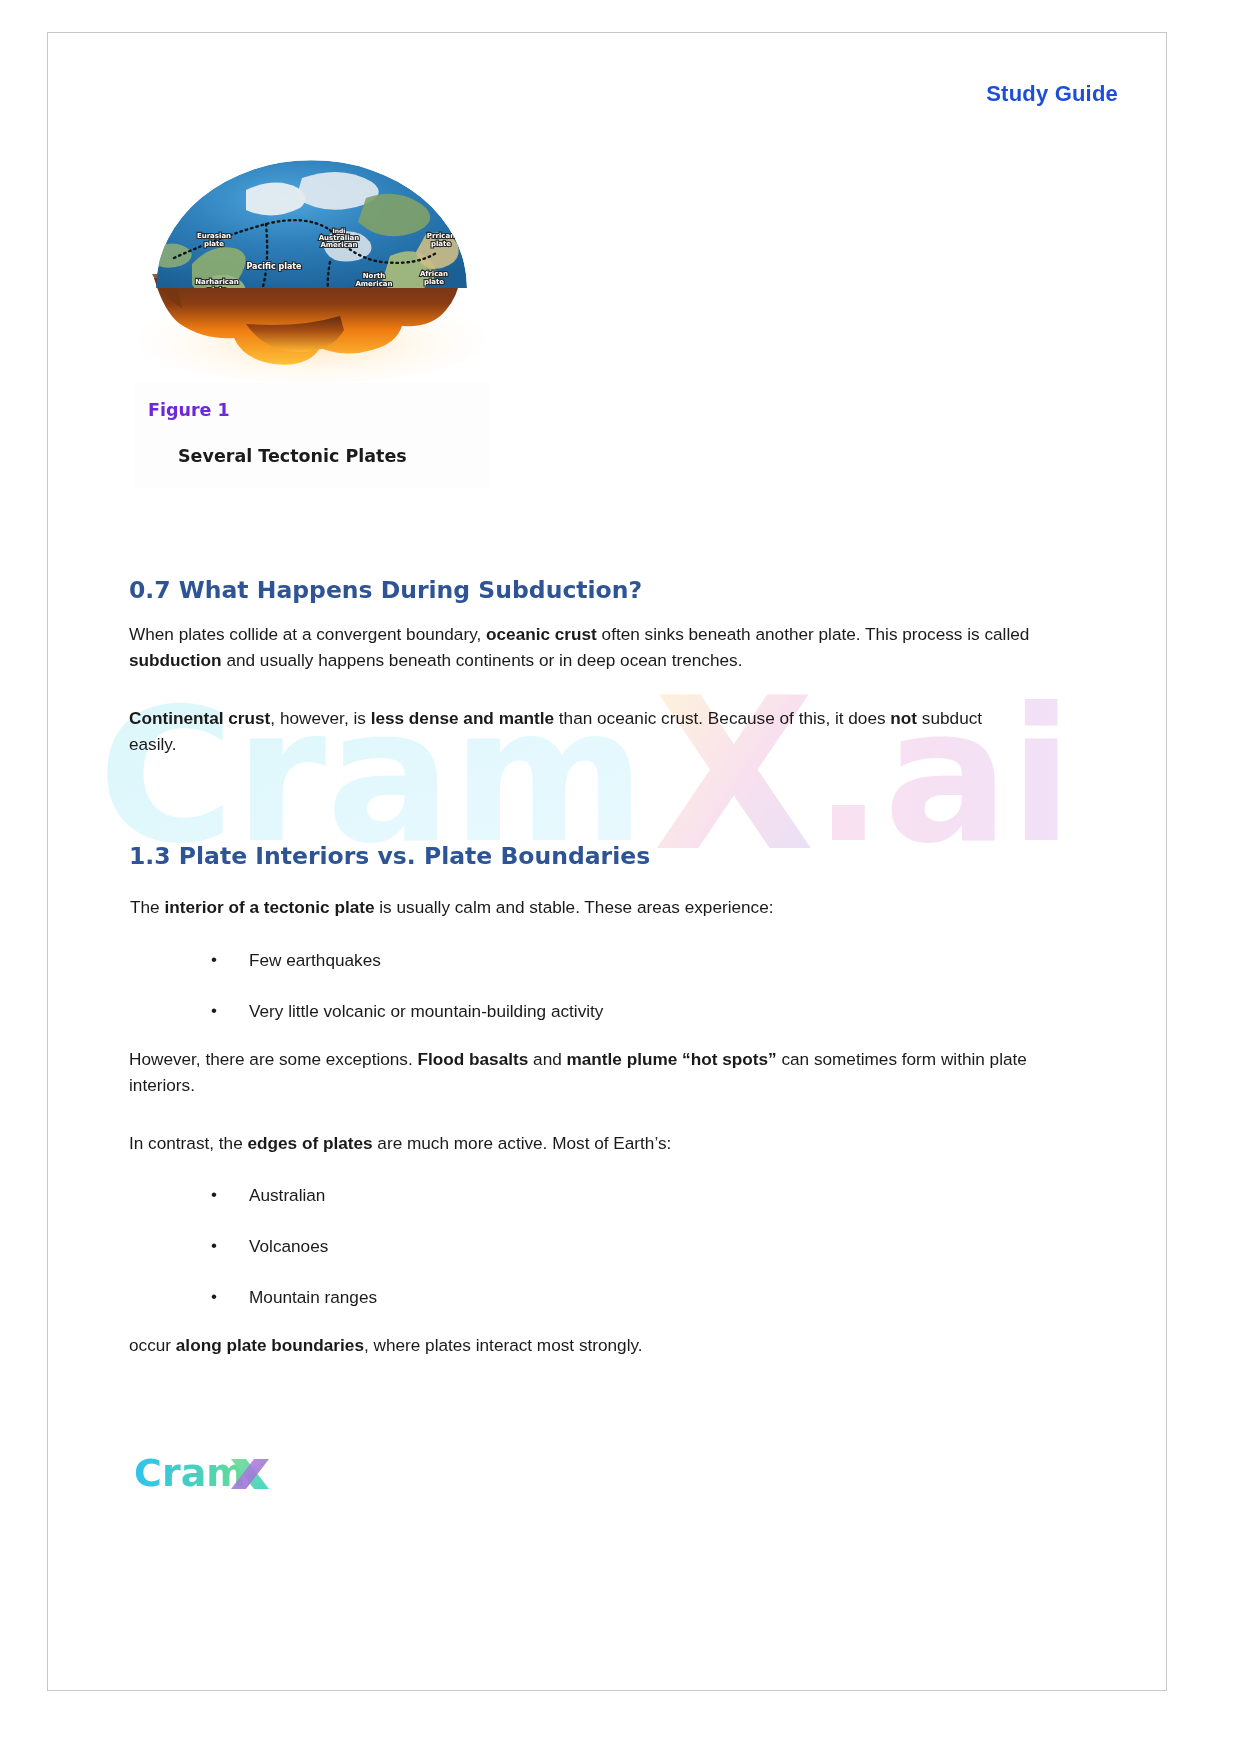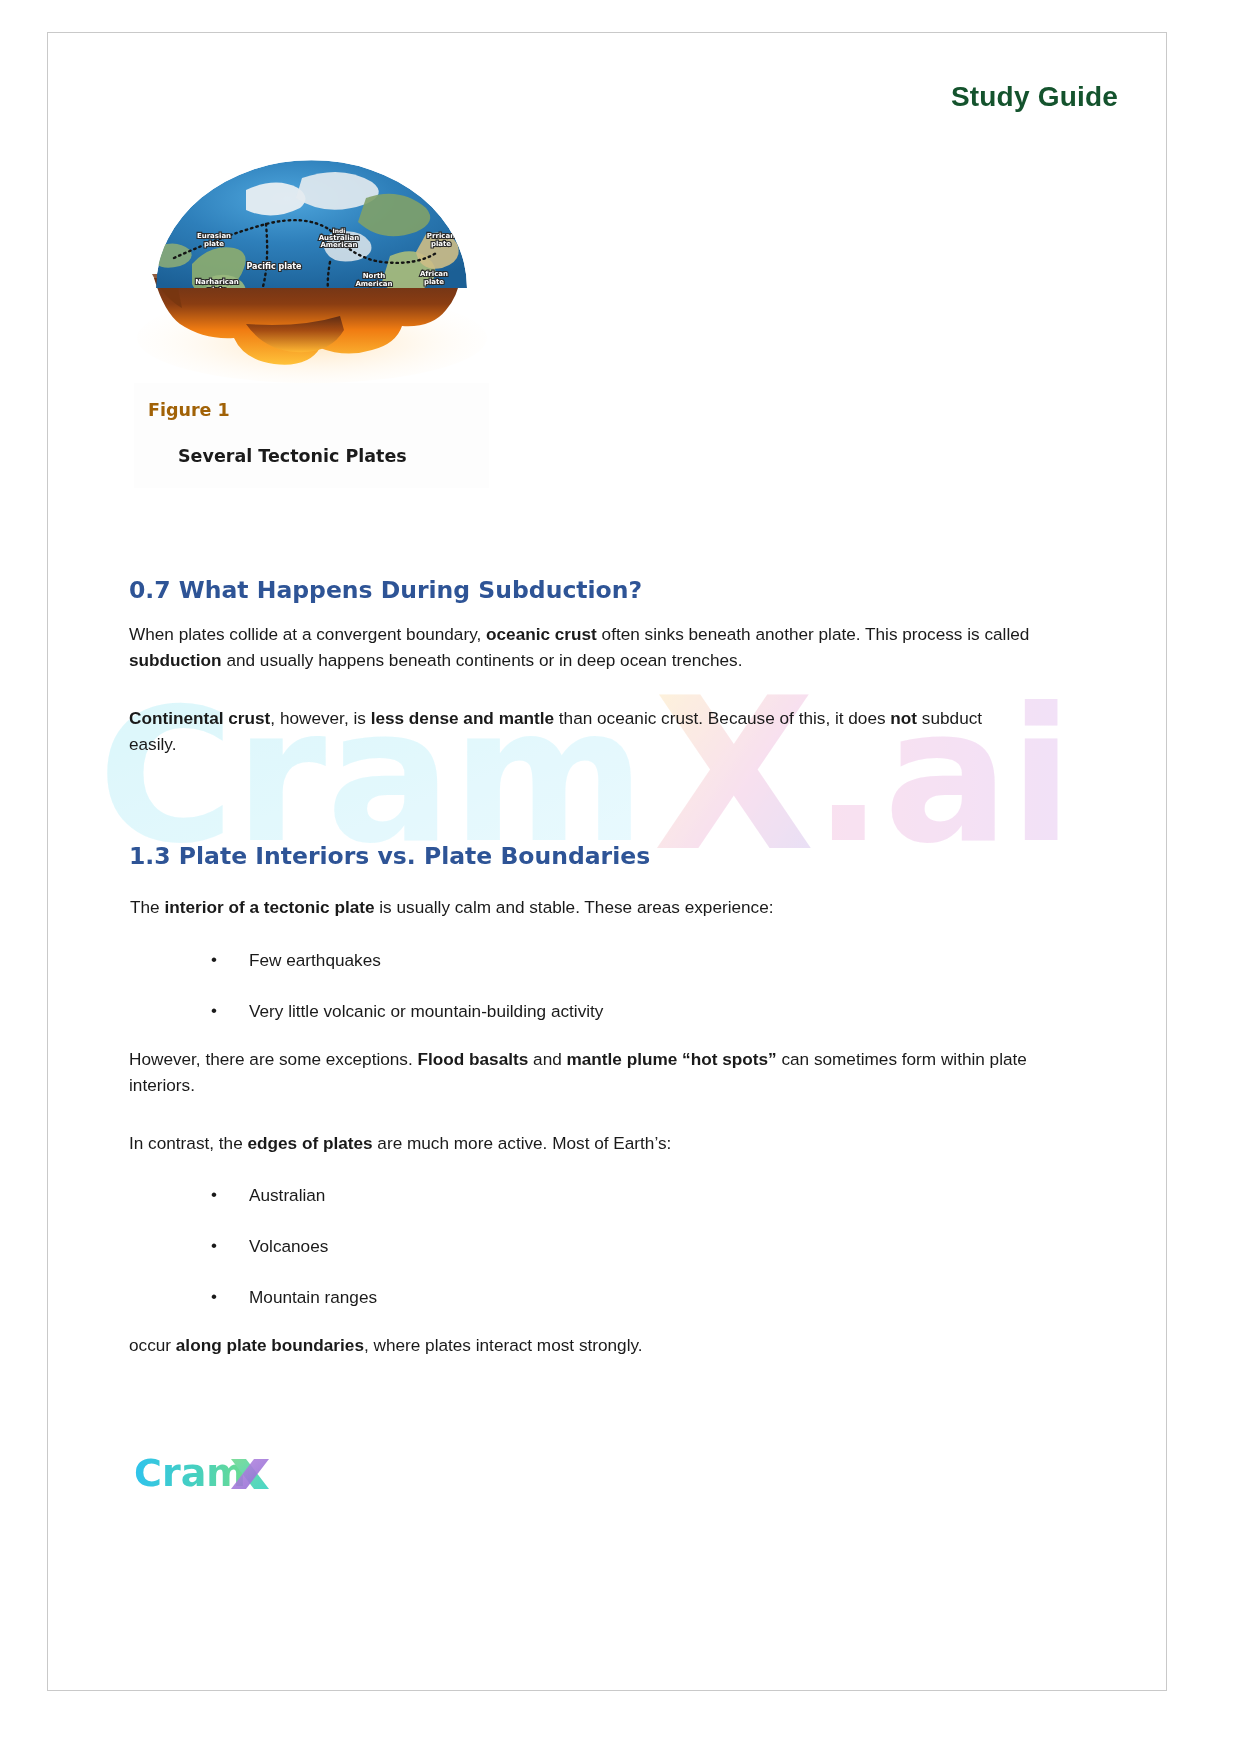--- a/index.html
+++ b/index.html
@@ -46,23 +46,23 @@
   }
   .watermark svg { width: 100%; height: 100%; display: block; }
 
   .content { position: relative; z-index: 3; }
 
   
   .doc-title {
     position: absolute;
     right: 48px;
     top: 48px;
-    font-size: 28px;
+    font-size: 22px;
     font-weight: bold;
-    color: #14532d;
+    color: #1d4ed8;
     letter-spacing: .2px;
   }
 
   
   .figure-block {
     position: absolute;
     left: 86px;
     top: 105px;
     width: 355px;
     height: 350px;
@@ -75,21 +75,21 @@
     overflow: hidden;
     background: #5eead4;
   }
   .figure-img svg { display:block; width: 100%; height: 100%; }
   .figure-caption-1 {
     position: absolute;
     left: 14px;
     top: 262px;
     font-size: 17.5px;
     font-weight: bold;
-    color: #a16207;
+    color: #6d28d9;
     font-family: "DejaVu Sans", sans-serif;
   }
   .figure-caption-2 {
     position: absolute;
     left: 14px;
     top: 308px;
     font-size: 17.5px;
     font-weight: bold;
     color: #1b1b1b;
     font-family: "DejaVu Sans", sans-serif;

